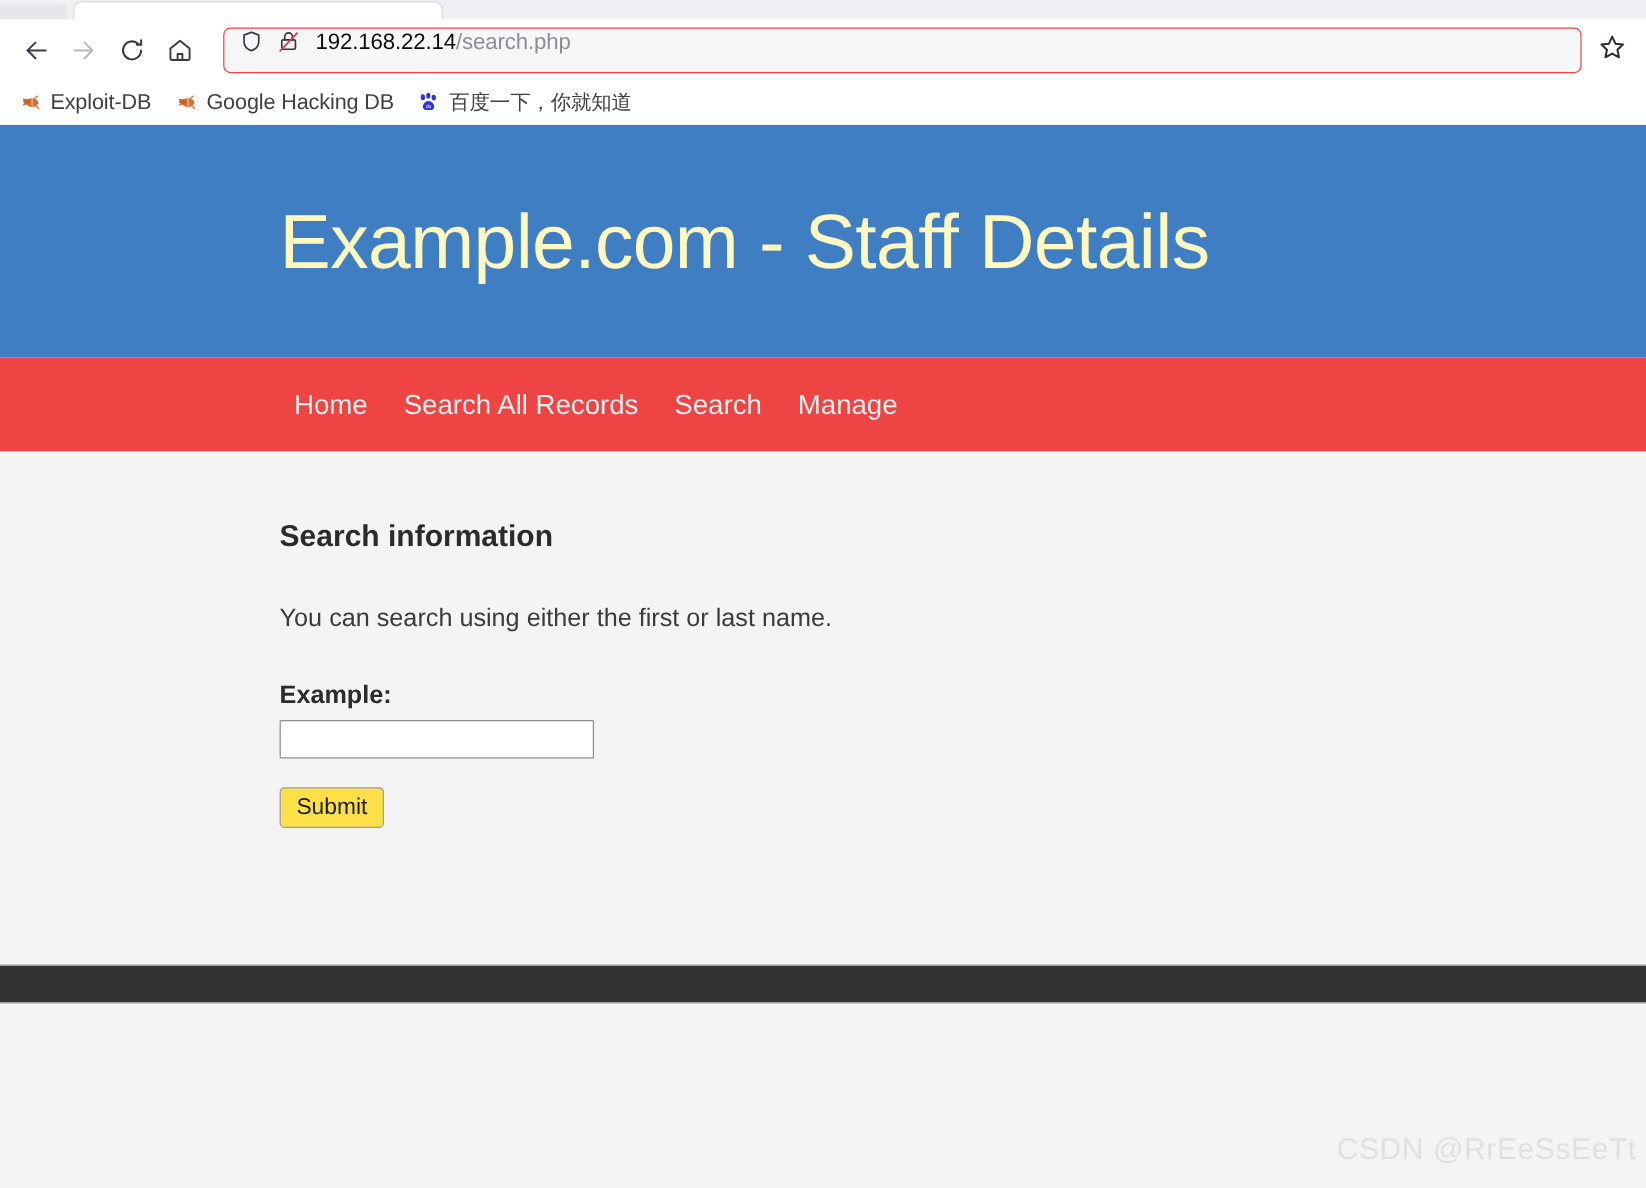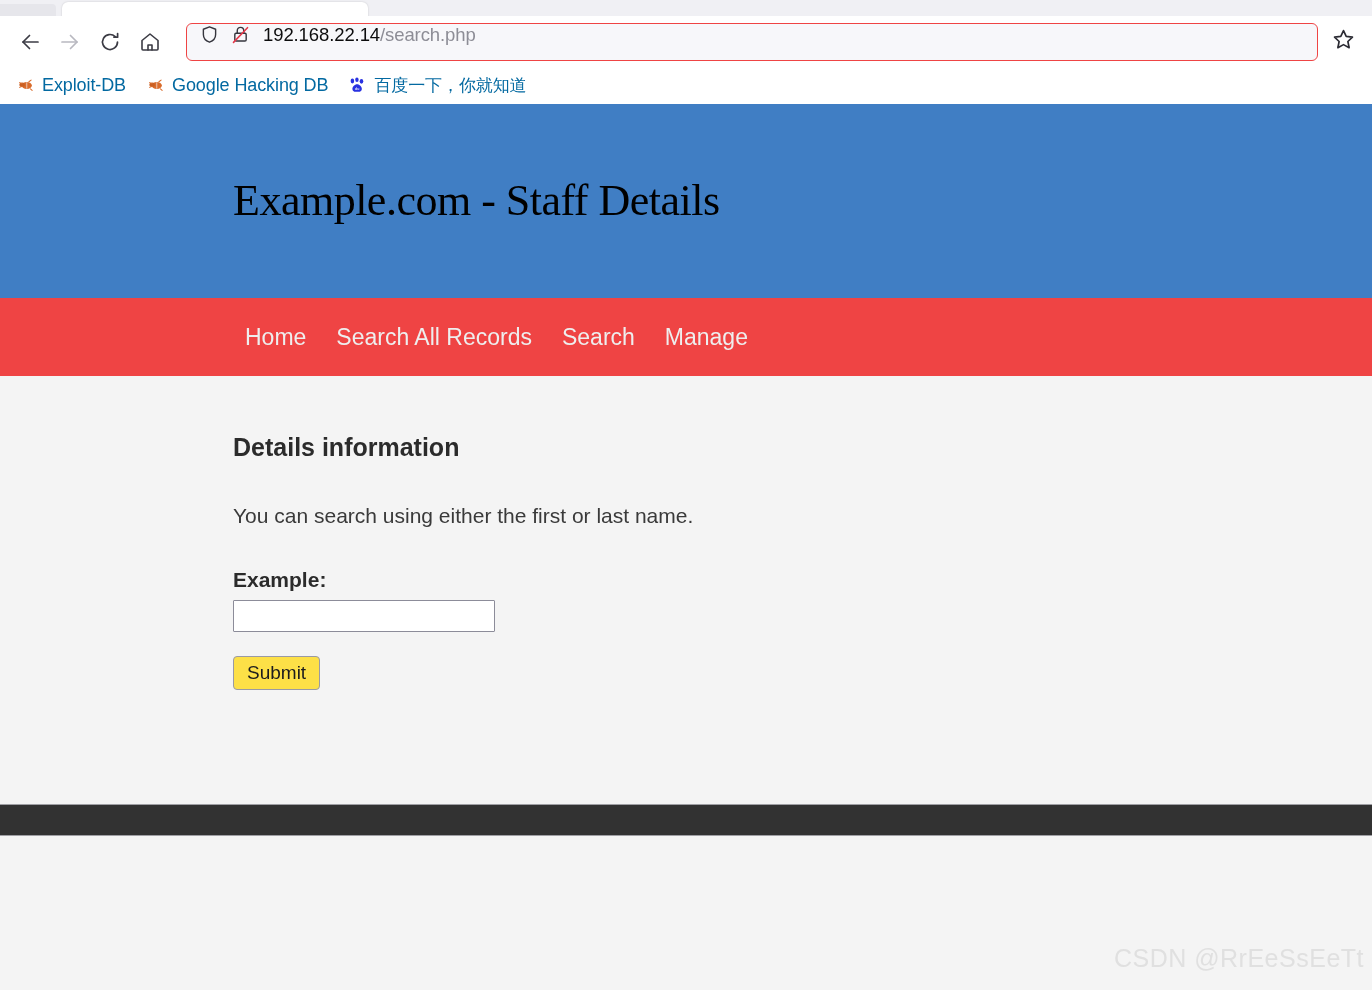--- a/index.html
+++ b/index.html
@@ -118,21 +118,21 @@
     width: 18px;
     height: 18px;
     margin-right: 8px;
     flex: none;
     display: flex;
     align-items: center;
     justify-content: center;
   }
   .bm-item .bm-label {
     font-size: 18px;
-    color: #0369a1;
+    color: #404040;
     letter-spacing: -0.1px;
   }
   .bm-item .bm-label.cjk {
     font-family: "DejaVu Sans", sans-serif;
     font-size: 17px;
     text-align: center;
   }
 
   
   .viewport {
@@ -142,27 +142,26 @@
     overflow: hidden;
   }
 
   .site-header {
     background: #407ec4;
     height: 194px;
     display: flex;
     align-items: center;
   }
   .site-title {
-    color: #000000;
-    font-size: 44px;
+    color: #fef9c3;
+    font-size: 64px;
     font-weight: 400;
     margin-left: 233px;
     letter-spacing: -0.5px;
     line-height: 1;
-    font-family: Liberation Serif, serif;
   }
 
   .site-nav {
     background: #ef4444;
     height: 78px;
     display: flex;
     align-items: center;
     padding-left: 245px;
     box-sizing: border-box;
   }
@@ -369,21 +368,21 @@
   </div>
 
   <div class="site-nav">
     <a class="nav-link" href="#">Home</a>
     <a class="nav-link" href="#">Search All Records</a>
     <a class="nav-link" href="#">Search</a>
     <a class="nav-link" href="#">Manage</a>
   </div>
 
   <div class="page-body">
-    <h2 class="section-title">Details information</h2>
+    <h2 class="section-title">Search information</h2>
     <p class="section-text">You can search using either the first or last name.</p>
 
     <form>
       <label class="field-label">Example:</label>
       <input class="search-input" type="text" value="" style="">
       <button class="submit-btn" type="submit">Submit</button>
     </form>
   </div>
 
   <div class="site-footer"></div>

